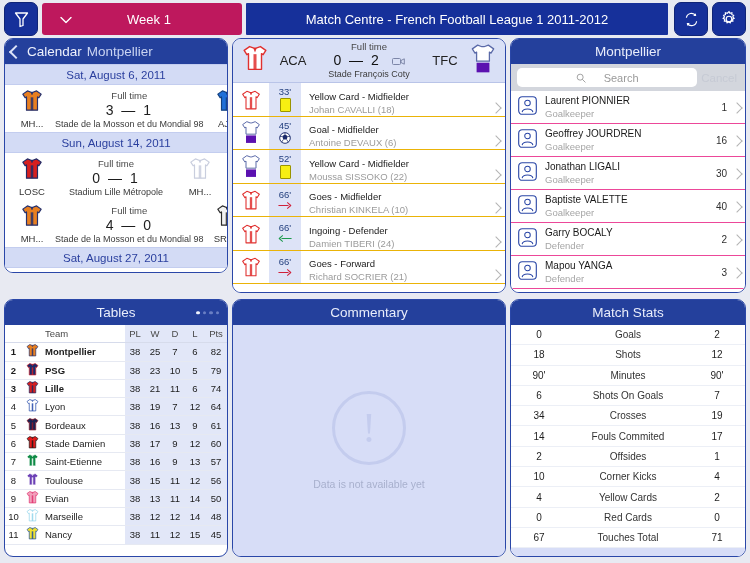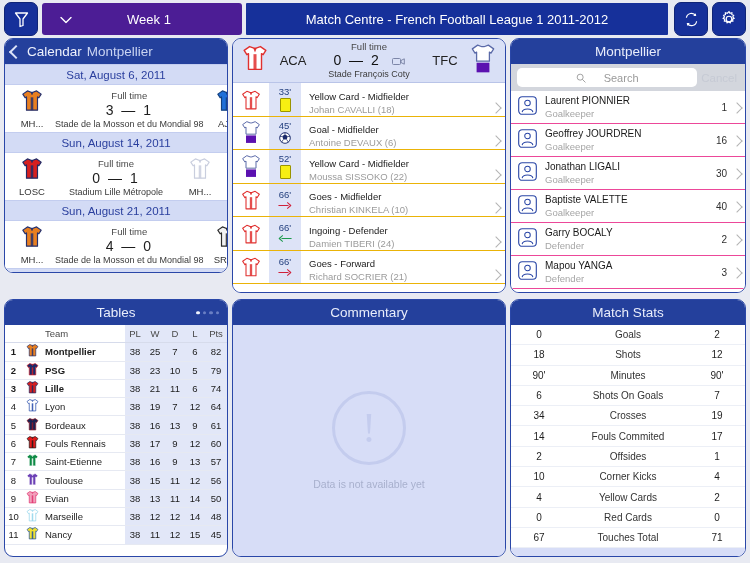--- a/index.html
+++ b/index.html
@@ -13,21 +13,21 @@
   .app{position:relative;width:750px;height:563px;}
 
   
   .topbar{display:flex;align-items:center;height:36px;padding:2px 4px 0 4px;box-sizing:border-box;gap:4px;}
   .tb-btn{
     width:32px;height:32px;border-radius:7px;background:#16309a;
     display:flex;align-items:center;justify-content:center;flex:0 0 auto;
     border:1px solid #0f2477;
   }
   .tb-week{
-    height:32px;background:#4c1d95;border-radius:3px;flex:0 0 200px;
+    height:32px;background:#be185d;border-radius:3px;flex:0 0 200px;
     display:flex;align-items:center;color:#fff;font-size:13px;position:relative;
   }
   .tb-week .chev{position:absolute;left:18px;top:50%;transform:translateY(-50%);}
   .tb-week .wk-label{width:100%;text-align:center;padding-left:14px;box-sizing:border-box;}
   .tb-title{
     height:32px;background:#16309a;border-radius:1px;flex:1 1 auto;
     display:flex;align-items:center;justify-content:center;color:#fff;font-size:13px;
     margin-right:2px;
   }
 
@@ -223,21 +223,20 @@
               <div class="mr-ft">Full time</div>
               <div class="mr-score">0 — 1</div>
               <div class="mr-venue">Stadium Lille Métropole</div>
             </div>
             <div class="mr-side"><svg class="jersey" width="22" height="24" viewBox="0 0 24 26">
                 <path d="M7 2 L11 3.5 L13 3.5 L17 2 L22 5.5 L19.5 9.5 L18 8.5 V23 H6 V8.5 L4.5 9.5 L2 5.5 Z" fill="#ffffff" stroke="#c9cede" stroke-width="1.3" stroke-linejoin="round"></path>
                 <path d="M11 3.5 L12 6 L13 3.5" fill="none" stroke="#c9cede" stroke-width="1"></path>
                 <rect x="10.6" y="9" width="2.8" height="14" fill="#c9cede" opacity="0.85"></rect>
               </svg><span class="abbr">MH...</span></div>
           </div>
-          <div class="date-row">Sun, August 21, 2011</div>
           <div class="match-row">
             <div class="mr-side"><svg class="jersey" width="22" height="24" viewBox="0 0 24 26">
                 <path d="M7 2 L11 3.5 L13 3.5 L17 2 L22 5.5 L19.5 9.5 L18 8.5 V23 H6 V8.5 L4.5 9.5 L2 5.5 Z" fill="#e87f20" stroke="#24306e" stroke-width="1.3" stroke-linejoin="round"></path>
                 <path d="M11 3.5 L12 6 L13 3.5" fill="none" stroke="#24306e" stroke-width="1"></path>
                 <rect x="10.6" y="9" width="2.8" height="14" fill="#24306e" opacity="0.85"></rect>
               </svg><span class="abbr">MH...</span></div>
             <div class="mr-mid">
               <div class="mr-ft">Full time</div>
               <div class="mr-score">4 — 0</div>
               <div class="mr-venue">Stade de la Mosson et du Mondial 98</div>
@@ -583,21 +582,21 @@
                 <td class="c-stat">9</td>
                 <td class="c-pts">61</td>
               </tr>
               <tr>
                 <td class="c-rank">6</td>
                 <td class="c-kit"><svg class="jersey" width="13" height="15" viewBox="0 0 24 26">
                     <path d="M7 2 L11 3.5 L13 3.5 L17 2 L22 5.5 L19.5 9.5 L18 8.5 V23 H6 V8.5 L4.5 9.5 L2 5.5 Z" fill="#e21b1b" stroke="#1a1a1a" stroke-width="1.3" stroke-linejoin="round"></path>
                     <path d="M11 3.5 L12 6 L13 3.5" fill="none" stroke="#1a1a1a" stroke-width="1"></path>
                     <rect x="10.6" y="9" width="2.8" height="14" fill="#1a1a1a" opacity="0.85"></rect>
                   </svg></td>
-                <td class="c-team">Fouls Rennais</td>
+                <td class="c-team">Stade Damien</td>
                 <td class="c-stat">38</td>
                 <td class="c-stat">17</td>
                 <td class="c-stat">9</td>
                 <td class="c-stat">12</td>
                 <td class="c-pts">60</td>
               </tr>
               <tr>
                 <td class="c-rank">7</td>
                 <td class="c-kit"><svg class="jersey" width="13" height="15" viewBox="0 0 24 26">
                     <path d="M7 2 L11 3.5 L13 3.5 L17 2 L22 5.5 L19.5 9.5 L18 8.5 V23 H6 V8.5 L4.5 9.5 L2 5.5 Z" fill="#0d8a45" stroke="#ffffff" stroke-width="1.3" stroke-linejoin="round"></path>

